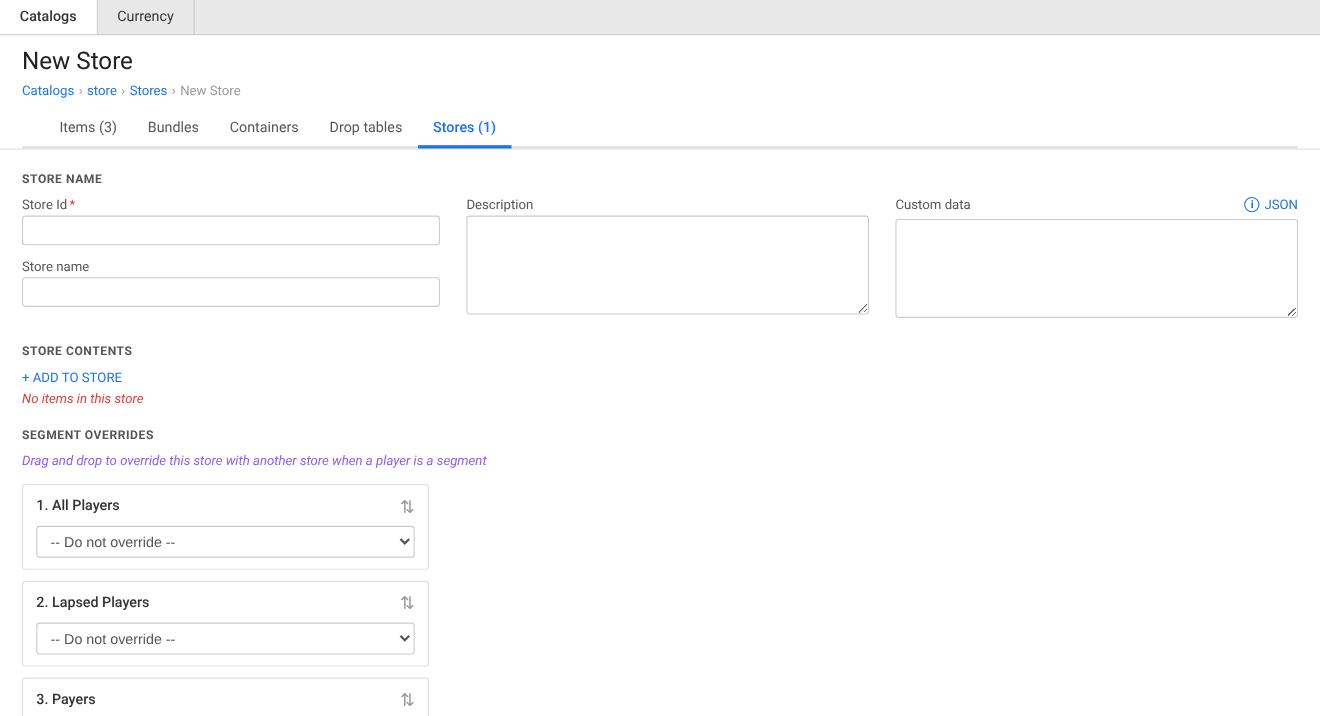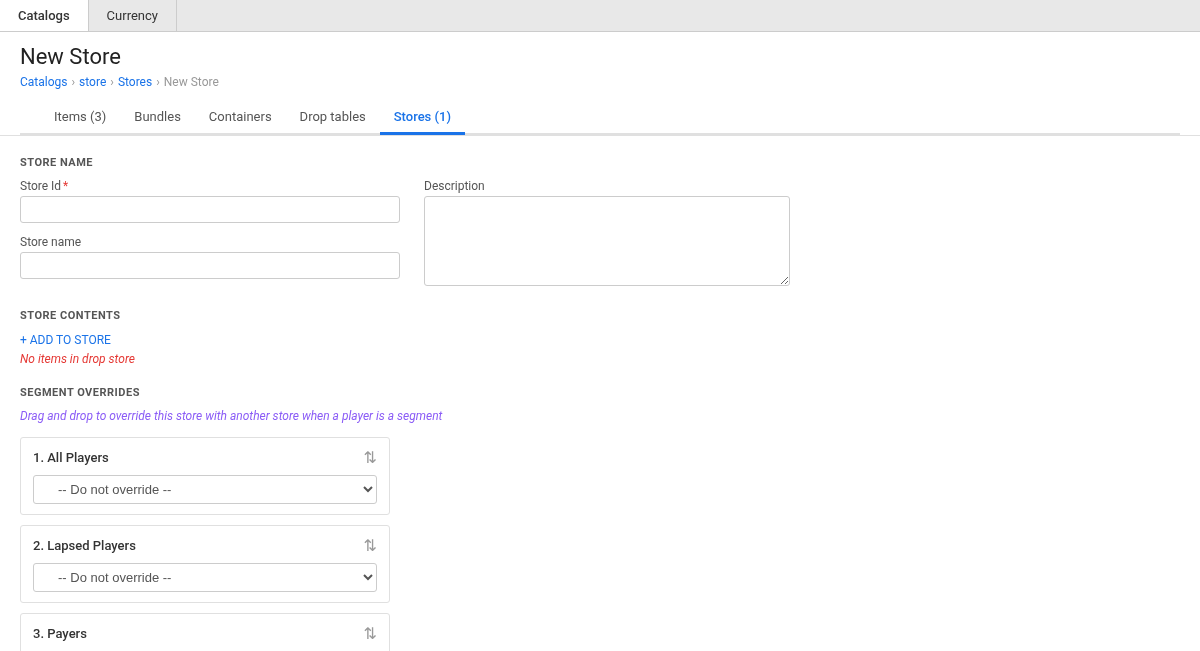--- a/index.html
+++ b/index.html
@@ -210,21 +210,21 @@
       color: #333;
     }
     .drag-icon {
       color: #999;
       font-size: 16px;
       cursor: grab;
     }
 
     .segment-select {
       width: 100%;
-      padding: 5px 20px;
+      padding: 5px 8px;
       border: 1px solid #ccc;
       border-radius: 3px;
       font-size: 13px;
       color: #555;
       background: #fff;
       appearance: auto;
       cursor: pointer;
     }
   </style>
 </head>
@@ -275,26 +275,36 @@
         <div class="field-label">Store name</div>
         <input type="text" style="">
       </div>
     </div>
 
     <div>
       <div class="field-label">Description</div>
       <textarea style="height: 90px;"></textarea>
     </div>
 
+    <div>
+      <div style="display:flex; justify-content: space-between; align-items:center; margin-bottom:3px;">
+        <span class="field-label">Custom data</span>
+        <div class="json-label">
+          <span class="json-info-icon">i</span>
+          <span>JSON</span>
+        </div>
+      </div>
+      <textarea style="height: 90px;"></textarea>
+    </div>
   </div>
 
   <div class="store-contents-section">
     <div class="section-label">STORE CONTENTS</div>
     <a class="add-to-store" href="#">+ ADD TO STORE</a>
-    <div class="no-items-text">No items in drop store</div>
+    <div class="no-items-text">No items in this store</div>
   </div>
 
   <div class="segment-overrides-section">
     <div class="section-label">SEGMENT OVERRIDES</div>
     <div class="segment-desc">Drag and drop to override this store with another store when a player is a segment</div>
 
     <div class="segment-item">
       <div class="segment-item-header">
         <span class="segment-item-title">
           <span>1. </span><span>All Players</span>

